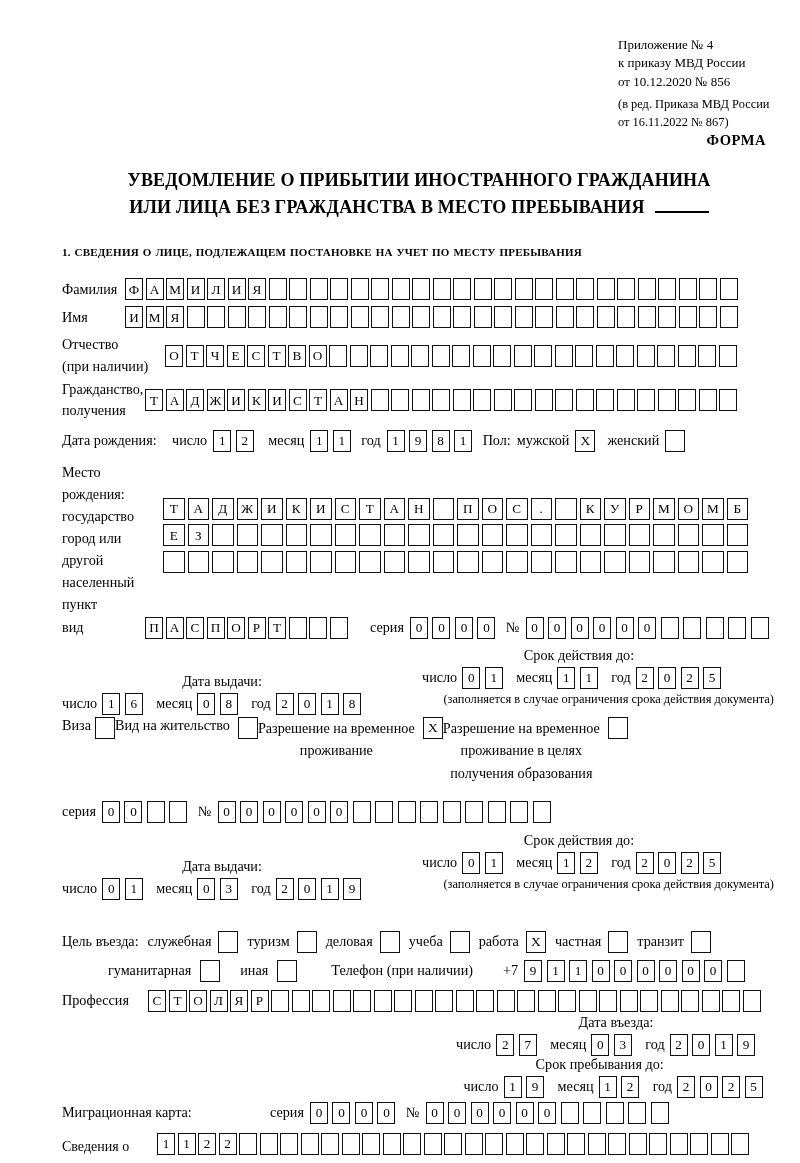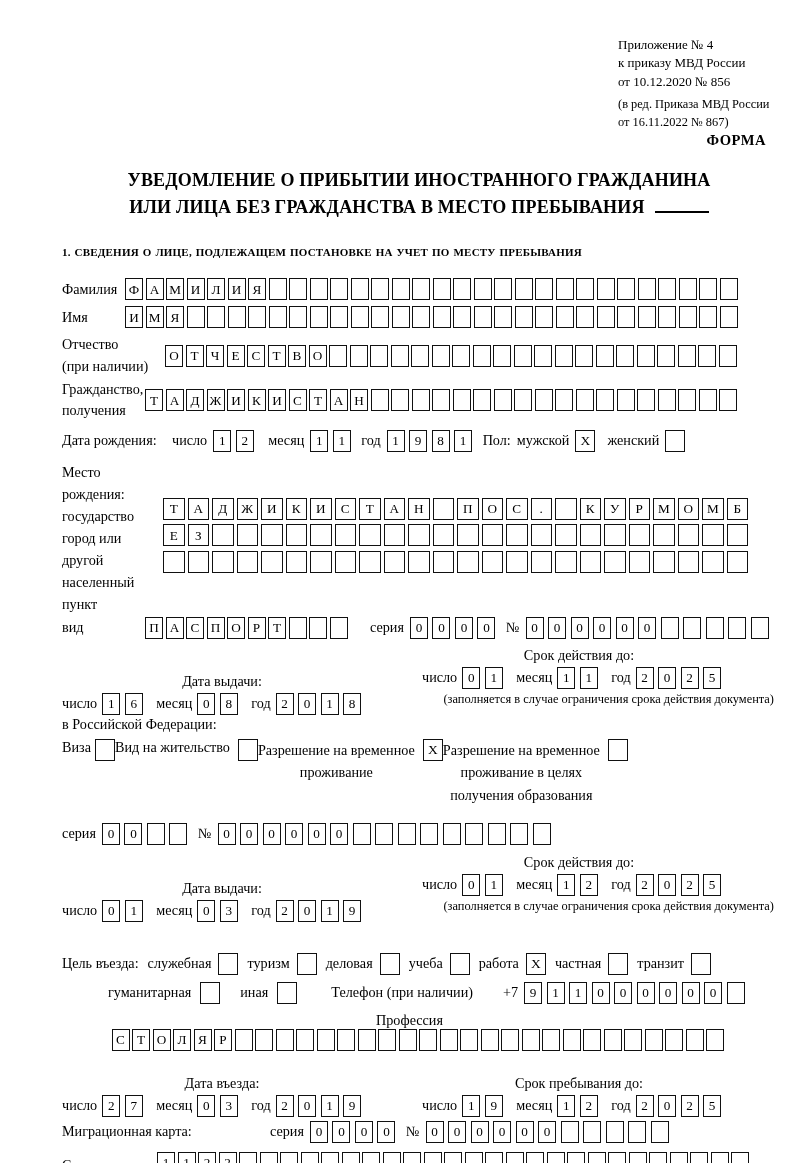--- a/index.html
+++ b/index.html
@@ -434,21 +434,20 @@
             <span class="cell">2</span>
             <span class="cell">0</span>
             <span class="cell">2</span>
             <span class="cell">5</span>
           </span>
       </div>
       <div class="note">(заполняется в случае ограничения срока действия документа)</div>
     </div>
   </div>
 
-  <div class="plain" style="margin-bottom:6px;">в Российской Федерации:</div>
 
   <div class="opts-row">
     <span class="opt">
       <span>Виза</span>
       <span class="cb" style="margin-left:4px;"></span>
     </span>
     <span class="opt">
       <span>Вид на жительство</span>
       <span class="cb"></span>
     </span>
@@ -591,21 +590,21 @@
         <span class="cell">0</span>
         <span class="cell">0</span>
         <span class="cell">0</span>
         <span class="cell">0</span>
         <span class="cell">0</span>
         <span class="cell">0</span>
         <span class="cell"></span>
       </span>
   </div>
 
-  <div class="frow" style="margin-bottom:24px;flex-direction:column;">
+  <div class="frow" style="margin-bottom:2px;">
     <span class="lbl" style="width:86px;">Профессия</span>
     <span class="cells">
         <span class="cell">С</span>
         <span class="cell">Т</span>
         <span class="cell">О</span>
         <span class="cell">Л</span>
         <span class="cell">Я</span>
         <span class="cell">Р</span>
         <span class="cell"></span>
         <span class="cell"></span>
@@ -627,21 +626,21 @@
         <span class="cell"></span>
         <span class="cell"></span>
         <span class="cell"></span>
         <span class="cell"></span>
         <span class="cell"></span>
         <span class="cell"></span>
         <span class="cell"></span>
       </span>
   </div>
 
-  <div class="datecols" style="margin-bottom:4px;">
+  <div class="datecols" style="margin-bottom:4px;flex-direction:column;">
     <div class="dcol-l">
       <div class="col-head">Дата въезда:</div>
       <div class="dgroup">
         <span class="dlabel">число</span>
         <span class="cells spaced">
             <span class="cell">2</span>
             <span class="cell">7</span>
           </span>
         <span class="dlabel">месяц</span>
         <span class="cells spaced">

